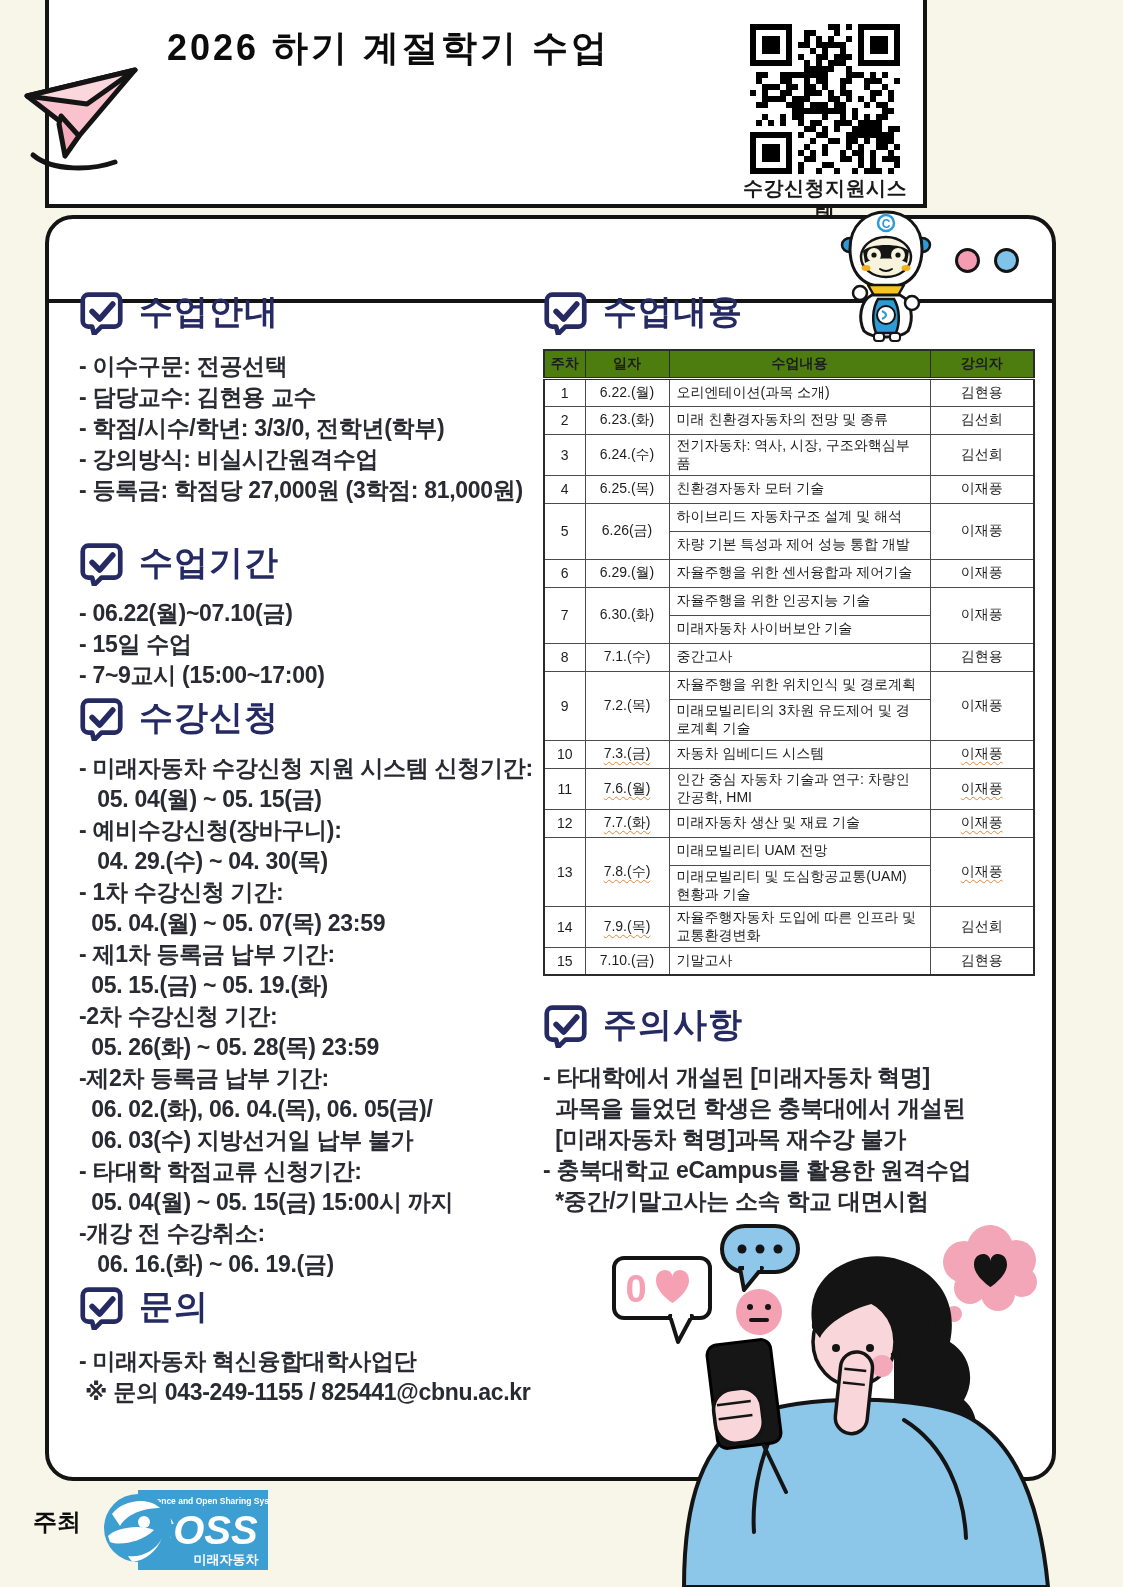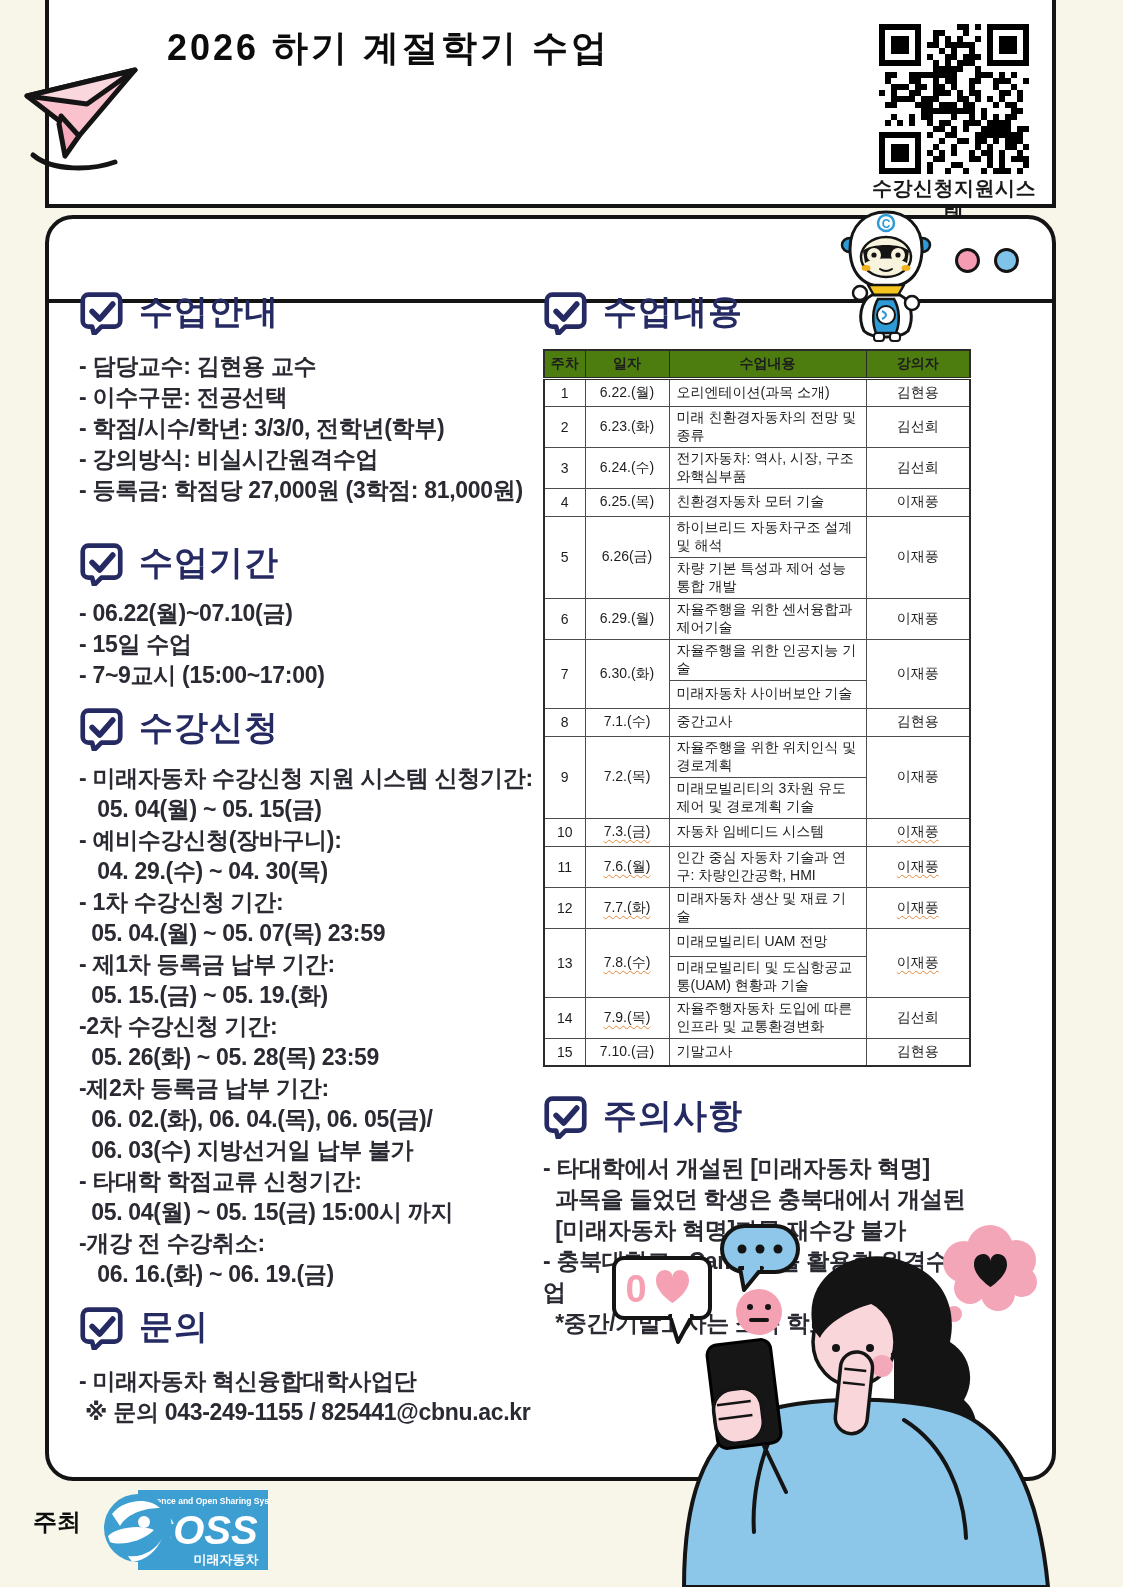--- a/index.html
+++ b/index.html
@@ -7,21 +7,21 @@
   body {
     position:relative;
     background:#f8f5e9;
     font-family:"Liberation Sans","DejaVu Sans",sans-serif;
     color:#26262e;
     overflow:hidden;
   }
 
   
   .header {
-    position:absolute; left:45px; top:0; width:1011px; height:208px;
+    position:absolute; left:45px; top:0; width:882px; height:208px;
     background:#fff;
     border-left:4px solid #141414; border-right:4px solid #141414; border-bottom:4px solid #141414;
   }
   .plane { position:absolute; left:-32px; top:58px; width:150px; height:120px; }
   .hdr-subtitle {
     position:absolute; left:118px; top:24px;
     font-size:36px; font-weight:900; letter-spacing:3px; color:#0c0c0c;
     white-space:nowrap;
   }
   .hdr-title {
@@ -42,34 +42,34 @@
     position:absolute; left:0; top:0; right:0; height:84px;
     border-bottom:4px solid #141414; border-radius:24px 24px 0 0;
   }
   .dot { position:absolute; top:29px; width:25px; height:25px; border-radius:50%; border:3px solid #141414; }
   .dot.pink { right:72px; background:#f59cb2; }
   .dot.blue { right:33px; background:#7fc3ea; }
   .mascot { position:absolute; right:118px; top:-12px; width:96px; height:136px; z-index:6; }
 
   
   .left-col  { position:absolute; left:30px;  top:70px; width:462px; }
-  .right-col { position:absolute; left:494px; top:70px; width:428px; }
+  .right-col { position:absolute; left:494px; top:70px; width:492px; }
 
   .sec-title { display:flex; align-items:center; gap:15px; color:#252a63; }
   .sec-title .chk { width:45px; height:45px; flex:0 0 45px; }
   .sec-title .t { font-size:34px; font-weight:900; letter-spacing:1px; }
 
   .lines { margin-top:16px; }
   .lines .line {
     font-size:23px; line-height:31px; font-weight:600; color:#2a2a33;
     white-space:pre-wrap; letter-spacing:-0.3px;
   }
   .sec { margin-top:0; }
   .sec + .sec { margin-top:26px; }
-  .sec.tight { margin-top:14px; }
+  .sec.tight { margin-top:4px; }
 
   
   table.schedule {
     margin-top:14px; border-collapse:collapse; width:100%;
     font-size:14px; color:#1d1d1d; table-layout:fixed;
     border:2px solid #2b2b2b;
   }
   table.schedule th {
     border:1.2px solid #2b2b2b; border-bottom:3px double #2b2b2b;
     font-weight:700; height:28px; padding:2px 4px; background:#4d7c0f;
@@ -380,22 +380,22 @@
   <div class="left-col">
     <div class="sec">
       <div class="sec-title">
         <svg class="chk" viewBox="0 0 48 48">
           <path d="M10 5 h28 a6 6 0 0 1 6 6 v22 a6 6 0 0 1 -6 6 h-14 l-8 8 -2 -8 h-4 a6 6 0 0 1 -6 -6 v-22 a6 6 0 0 1 6 -6 z" fill="#fff" stroke="#252a63" stroke-width="5" stroke-linejoin="round"></path>
           <path d="M14 23 l8 8 L36 15" fill="none" stroke="#252a63" stroke-width="6" stroke-linecap="round" stroke-linejoin="round"></path>
         </svg>
         <span class="t">수업안내</span>
       </div>
       <div class="lines">
+          <div class="line">- 이수구문: 전공선택</div>
           <div class="line">- 담당교수: 김현용 교수</div>
-          <div class="line">- 이수구문: 전공선택</div>
           <div class="line">- 학점/시수/학년: 3/3/0, 전학년(학부)</div>
           <div class="line">- 강의방식: 비실시간원격수업</div>
           <div class="line">- 등록금: 학점당 27,000원 (3학점: 81,000원)</div>
         </div>
     </div>
 
     <div class="sec" style="margin-top:34px">
       <div class="sec-title">
         <svg class="chk" viewBox="0 0 48 48">
           <path d="M10 5 h28 a6 6 0 0 1 6 6 v22 a6 6 0 0 1 -6 6 h-14 l-8 8 -2 -8 h-4 a6 6 0 0 1 -6 -6 v-22 a6 6 0 0 1 6 -6 z" fill="#fff" stroke="#252a63" stroke-width="5" stroke-linejoin="round"></path>

